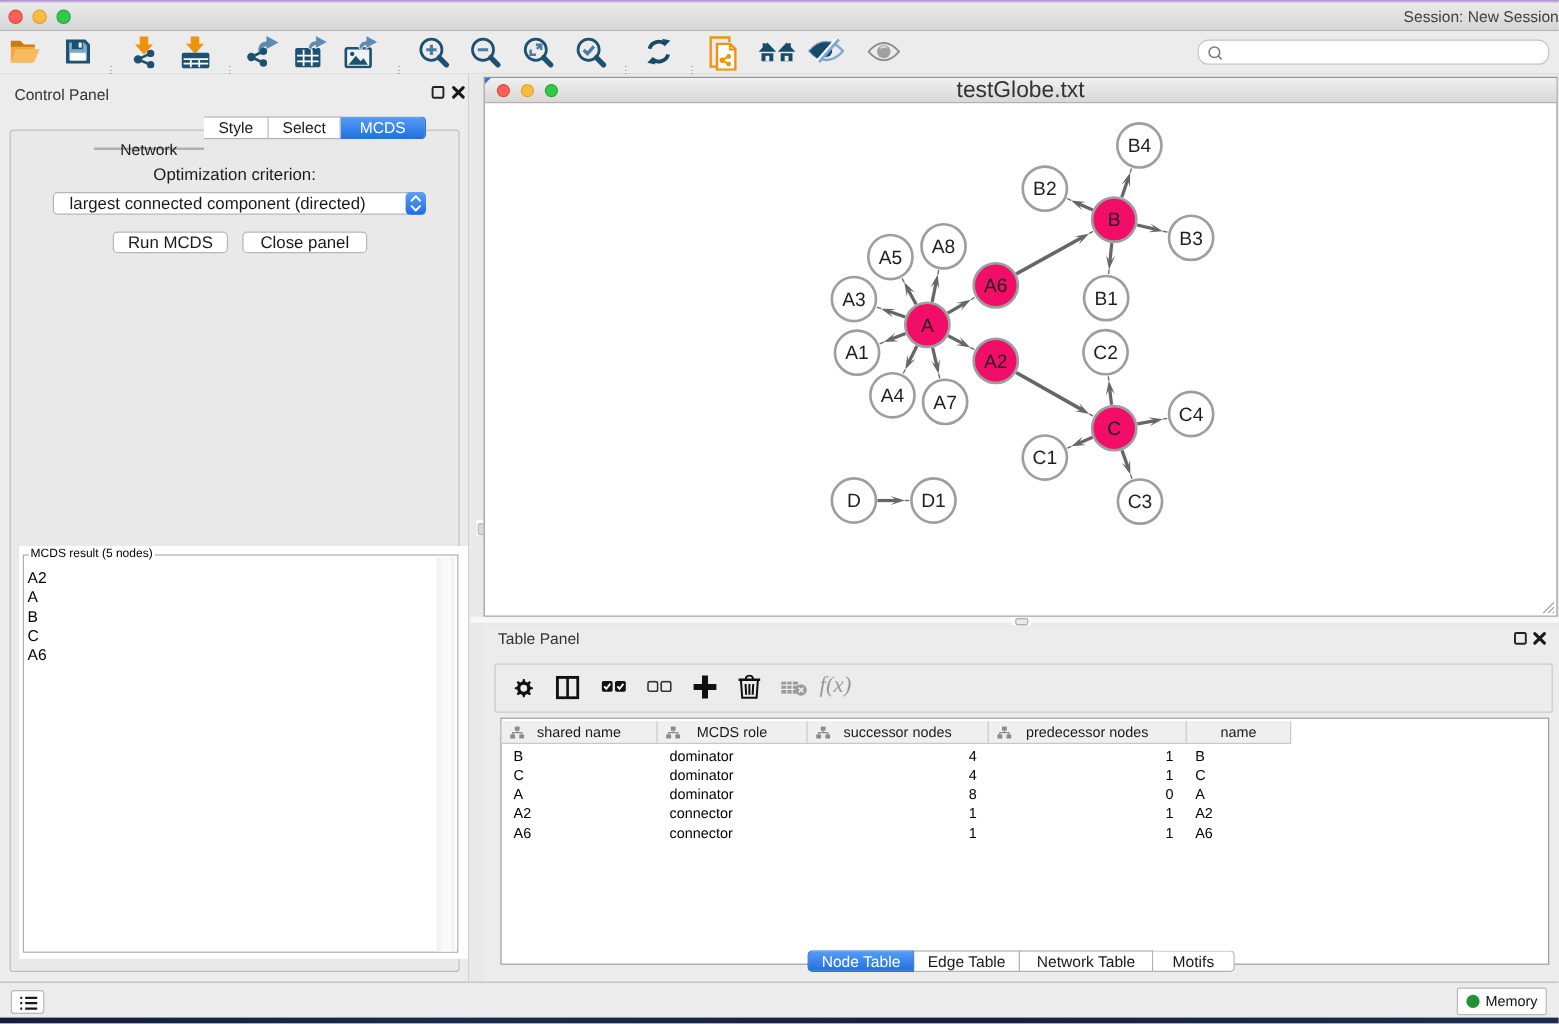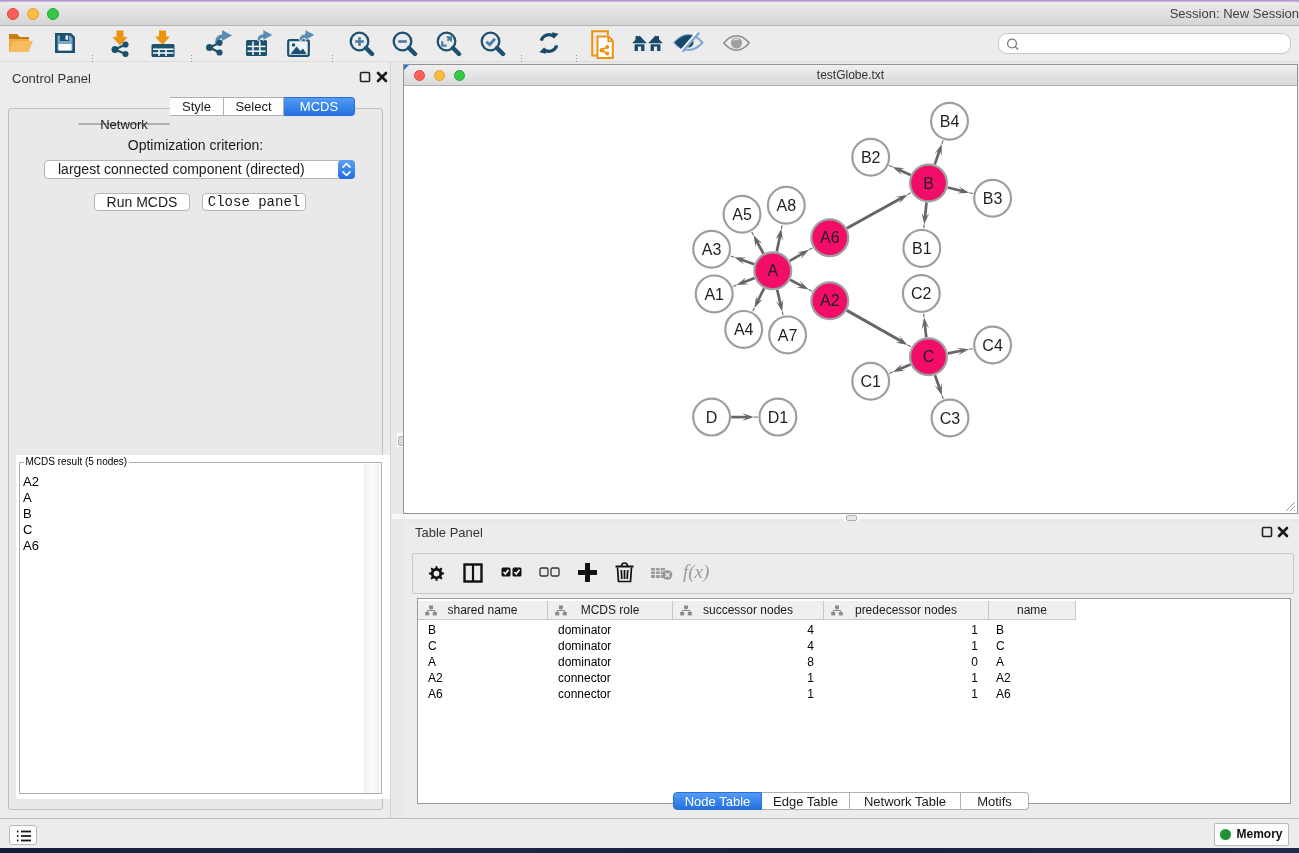--- a/index.html
+++ b/index.html
@@ -42,41 +42,41 @@
 #mcds-scroll { position:absolute; left:348px; top:9px; width:15px; height:329px; background:linear-gradient(90deg,#f0f0f0,#fafafa 40%,#fafafa 70%,#efefef); }
 
 #desk { left:392px; top:62px; width:907px; height:756px; background:#e9e9e9; }
 #vsplit-handle { position:absolute; left:397px; top:433px; width:6px; height:14px; background:#fdfdfd; }
 #vsplit-handle::after { content:""; position:absolute; left:1px; top:2.5px; width:5px; height:8.5px; background:#d9d9d9; border:1px solid #b5b5b5; border-radius:2px; }
 #netwin { position:absolute; left:403px; top:64px; width:895px; height:450px; background:#fff;
   border:1px solid #959595; }
 #netwin-tb { position:absolute; left:0; top:0; width:100%; height:21px;
   background:linear-gradient(#f0f0f0,#d8d8d8); border-bottom:1px solid #b0b0b0; }
 #netwin-tb .tl { position:absolute; width:11px; height:11px; border-radius:50%; top:5px; }
-#netwin-title { width:100%; text-align:center; font-size:12px; color:#333; line-height:21px; }
+#netwin-title { width:100%; text-align:center; font-size:19px; color:#333; line-height:21px; }
 #focus-tri { position:absolute; left:0; top:0; width:0; height:0;
   border-left:5px solid #3a6fd8; border-bottom:5px solid transparent; }
 #grip { position:absolute; right:1px; bottom:1px; width:11px; height:11px; }
 #hsplit-handle { position:absolute; left:843px; top:514.5px; width:16px; height:6px; background:#fdfdfd; }
 #hsplit-handle::after { content:""; position:absolute; left:3px; top:0.5px; width:9px; height:4px; background:#e9e9e9; border:1px solid #adadad; border-radius:2px; }
 
 #tpanel { left:403px; top:522px; width:896px; height:296px; background:#ececec; }
 #tpanel-title { position:absolute; left:12px; top:3px; font-size:13px; color:#333; }
 #ttoolbar { position:absolute; left:14px; top:36px; width:870px; height:30px; }
 #ttable { position:absolute; left:14px; top:76px; width:874px; height:206px; background:#fff; border:1px solid #9a9a9a; }
 #thead { position:absolute; left:0; top:2px; height:19px; background:#efefef; border-bottom:1px solid #c8c8c8;
   display:flex; font-size:12px; color:#1a1a1a; }
 #thead .th { border-right:1px solid #c8c8c8; display:flex; align-items:center; justify-content:center; position:relative; }
 .trow { position:absolute; left:0; height:16px; font-size:12px; color:#000; }
 .trow span { position:absolute; top:1px; }
 .btabs { position:absolute; display:flex; height:18px; font-size:13px; color:#1a1a1a; }
 
 #statusbar { left:0; top:818px; width:1299px; height:30px; background:#ececec; border-top:1px solid #bcbcbc; }
 #memory-btn { position:absolute; right:10px; top:4px; width:75px; height:23px; background:#fdfdfd;
-  border:1px solid #b9b9b9; border-radius:2px; font-size:12px; color:#111; text-align:center; line-height:21px;font-weight:bold; }
+  border:1px solid #b9b9b9; border-radius:2px; font-size:12px; color:#111; text-align:center; line-height:21px; }
 #list-btn { position:absolute; left:9px; top:6px; width:28px; height:20px; background:#fdfdfd;
   border:1px solid #b9b9b9; border-radius:3px; }
 #deskBottom { left:0; top:848px; width:1299px; height:5px; background:linear-gradient(90deg,#131f38,#1b2a4a 30%,#15203c 60%,#1d2c4e); }
 svg text { font-size:16px; fill:#1f1f1f; text-anchor:middle; font-family:"Liberation Sans",sans-serif; }
 </style></head>
 <body>
 <div class="abs" id="deskTop"></div>
 <div class="abs" id="titlebar">
   <div class="tl" style="left:7px;background:#fc6058;border:1px solid #e1483f;"></div>
   <div class="tl" style="left:27px;background:#fdbc40;border:1px solid #e2a131;"></div>
@@ -244,21 +244,21 @@
   </div>
   <div id="cp-content">
     <div id="opt-label">Optimization criterion:</div>
     <div id="combo">largest connected component (directed)
       <div id="combo-btn"><svg width="17" height="19" viewBox="0 0 17 19">
             <path d="M5 7.2 L8.5 3.6 L12 7.2" fill="none" stroke="#fff" stroke-width="1.7" stroke-linejoin="round" stroke-linecap="round"></path>
             <path d="M5 11.8 L8.5 15.4 L12 11.8" fill="none" stroke="#fff" stroke-width="1.7" stroke-linejoin="round" stroke-linecap="round"></path>
           </svg></div>
     </div>
     <div class="btn" style="left:85px; top:84px; width:96px;">Run MCDS</div>
-    <div class="btn" style="left:193px; top:84px; width:104px;font-family:Liberation Mono, monospace;">Close panel</div>
+    <div class="btn" style="left:193px; top:84px; width:104px;">Close panel</div>
     <div id="fieldset">
       <div id="fs-border"></div>
       <div id="fieldset-legend">MCDS result (5 nodes)</div>
       <div id="mcds-list">A2<br>A<br>B<br>C<br>A6</div>
       <div id="mcds-scroll"></div>
     </div>
   </div>
 </div>
 <div class="abs" id="desk"></div>
 <div class="abs" id="vsplit-handle"></div>

